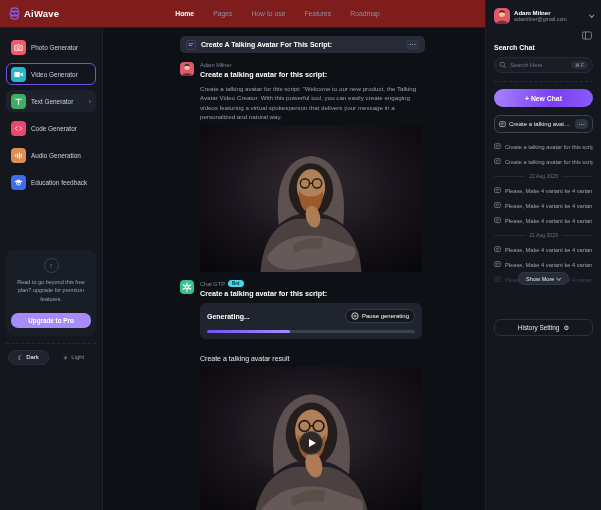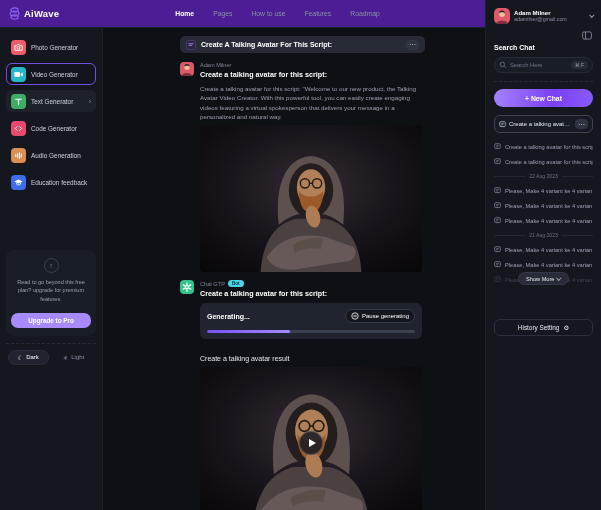--- a/index.html
+++ b/index.html
@@ -1,19 +1,19 @@
 <!DOCTYPE html>
 <html><head>
 <meta charset="utf-8">
 <style>
   *{margin:0;padding:0;box-sizing:border-box}
   html,body{width:601px;height:510px}
   body{background:#0e1116;font-family:"Liberation Sans",sans-serif;color:#e8ebf1;overflow:hidden}
   .app{display:flex;width:601px;height:510px}
-  .left-col{width:485px;display:flex;flex-direction:column;background:#4c1d95}
+  .left-col{width:485px;display:flex;flex-direction:column;background:#7f1d1d}
   
   .topnav{height:28px;flex:0 0 28px;display:flex;align-items:center;border-bottom:1px solid #1d212a}
   .logo{width:100px;display:flex;align-items:center;gap:4px;padding-left:9px;cursor:pointer}
   .logo .name{font-size:9.5px;font-weight:bold;letter-spacing:.2px;color:#fff}
   .main-nav{flex:1;display:flex;justify-content:center;gap:19px;padding-right:30px}
   .main-nav a{font-size:6.8px;color:#8a92a3;text-decoration:none;cursor:pointer}
   .main-nav a.active{color:#fff;font-weight:bold}
   .content-row{flex:1;display:flex;min-height:0}
   
   .sidebar{width:103px;flex:0 0 103px;padding:8px 6px;display:flex;flex-direction:column;border-right:1px solid #1d212a;background:#14171e}

